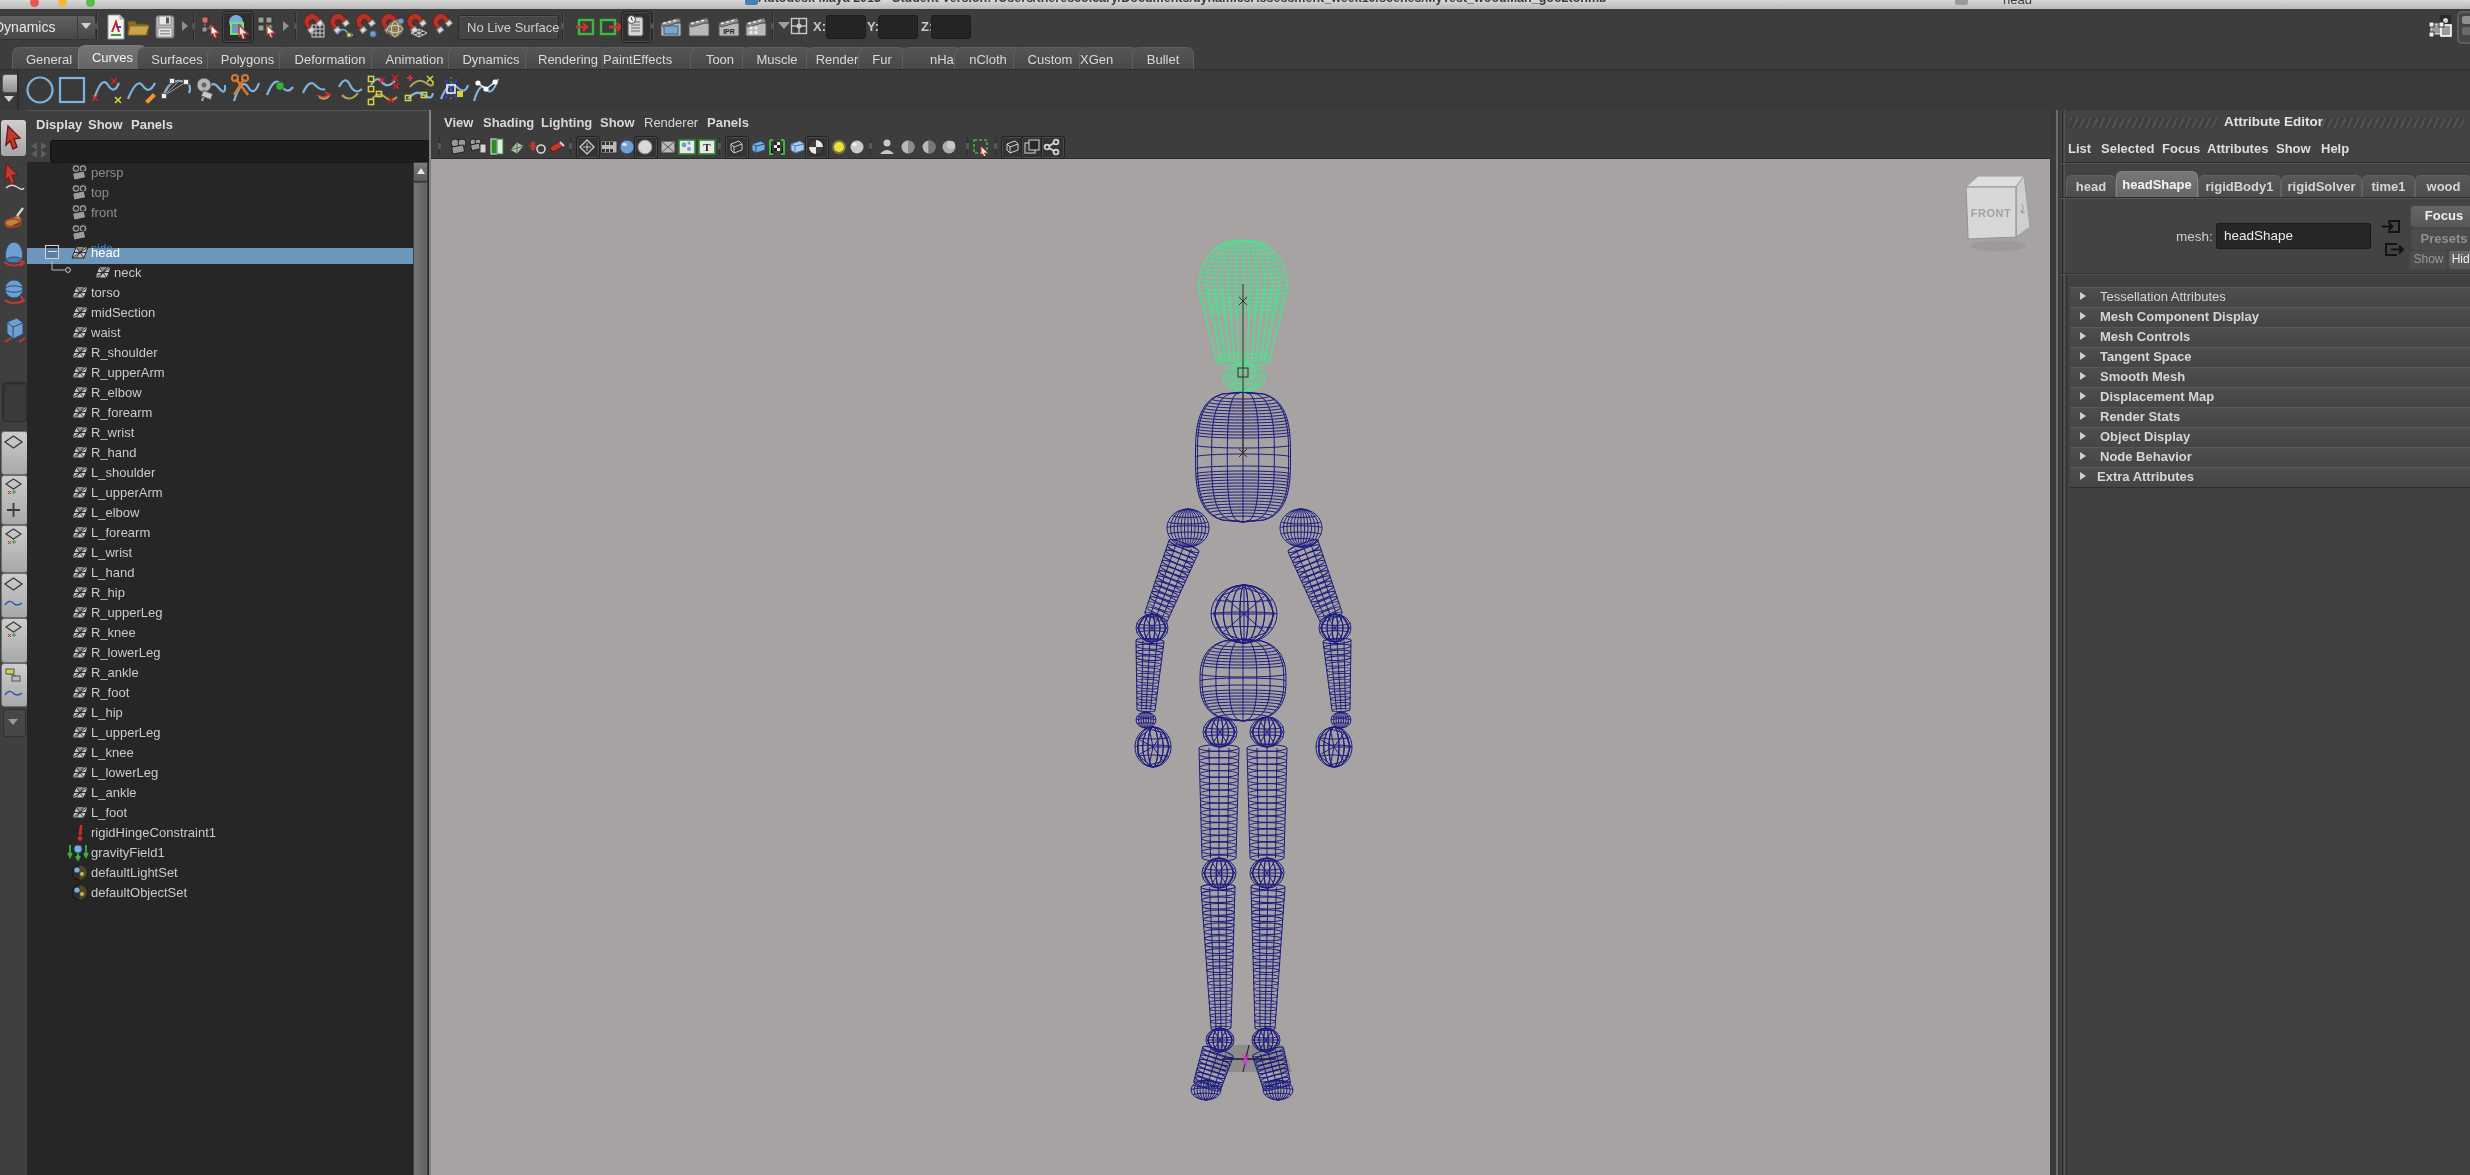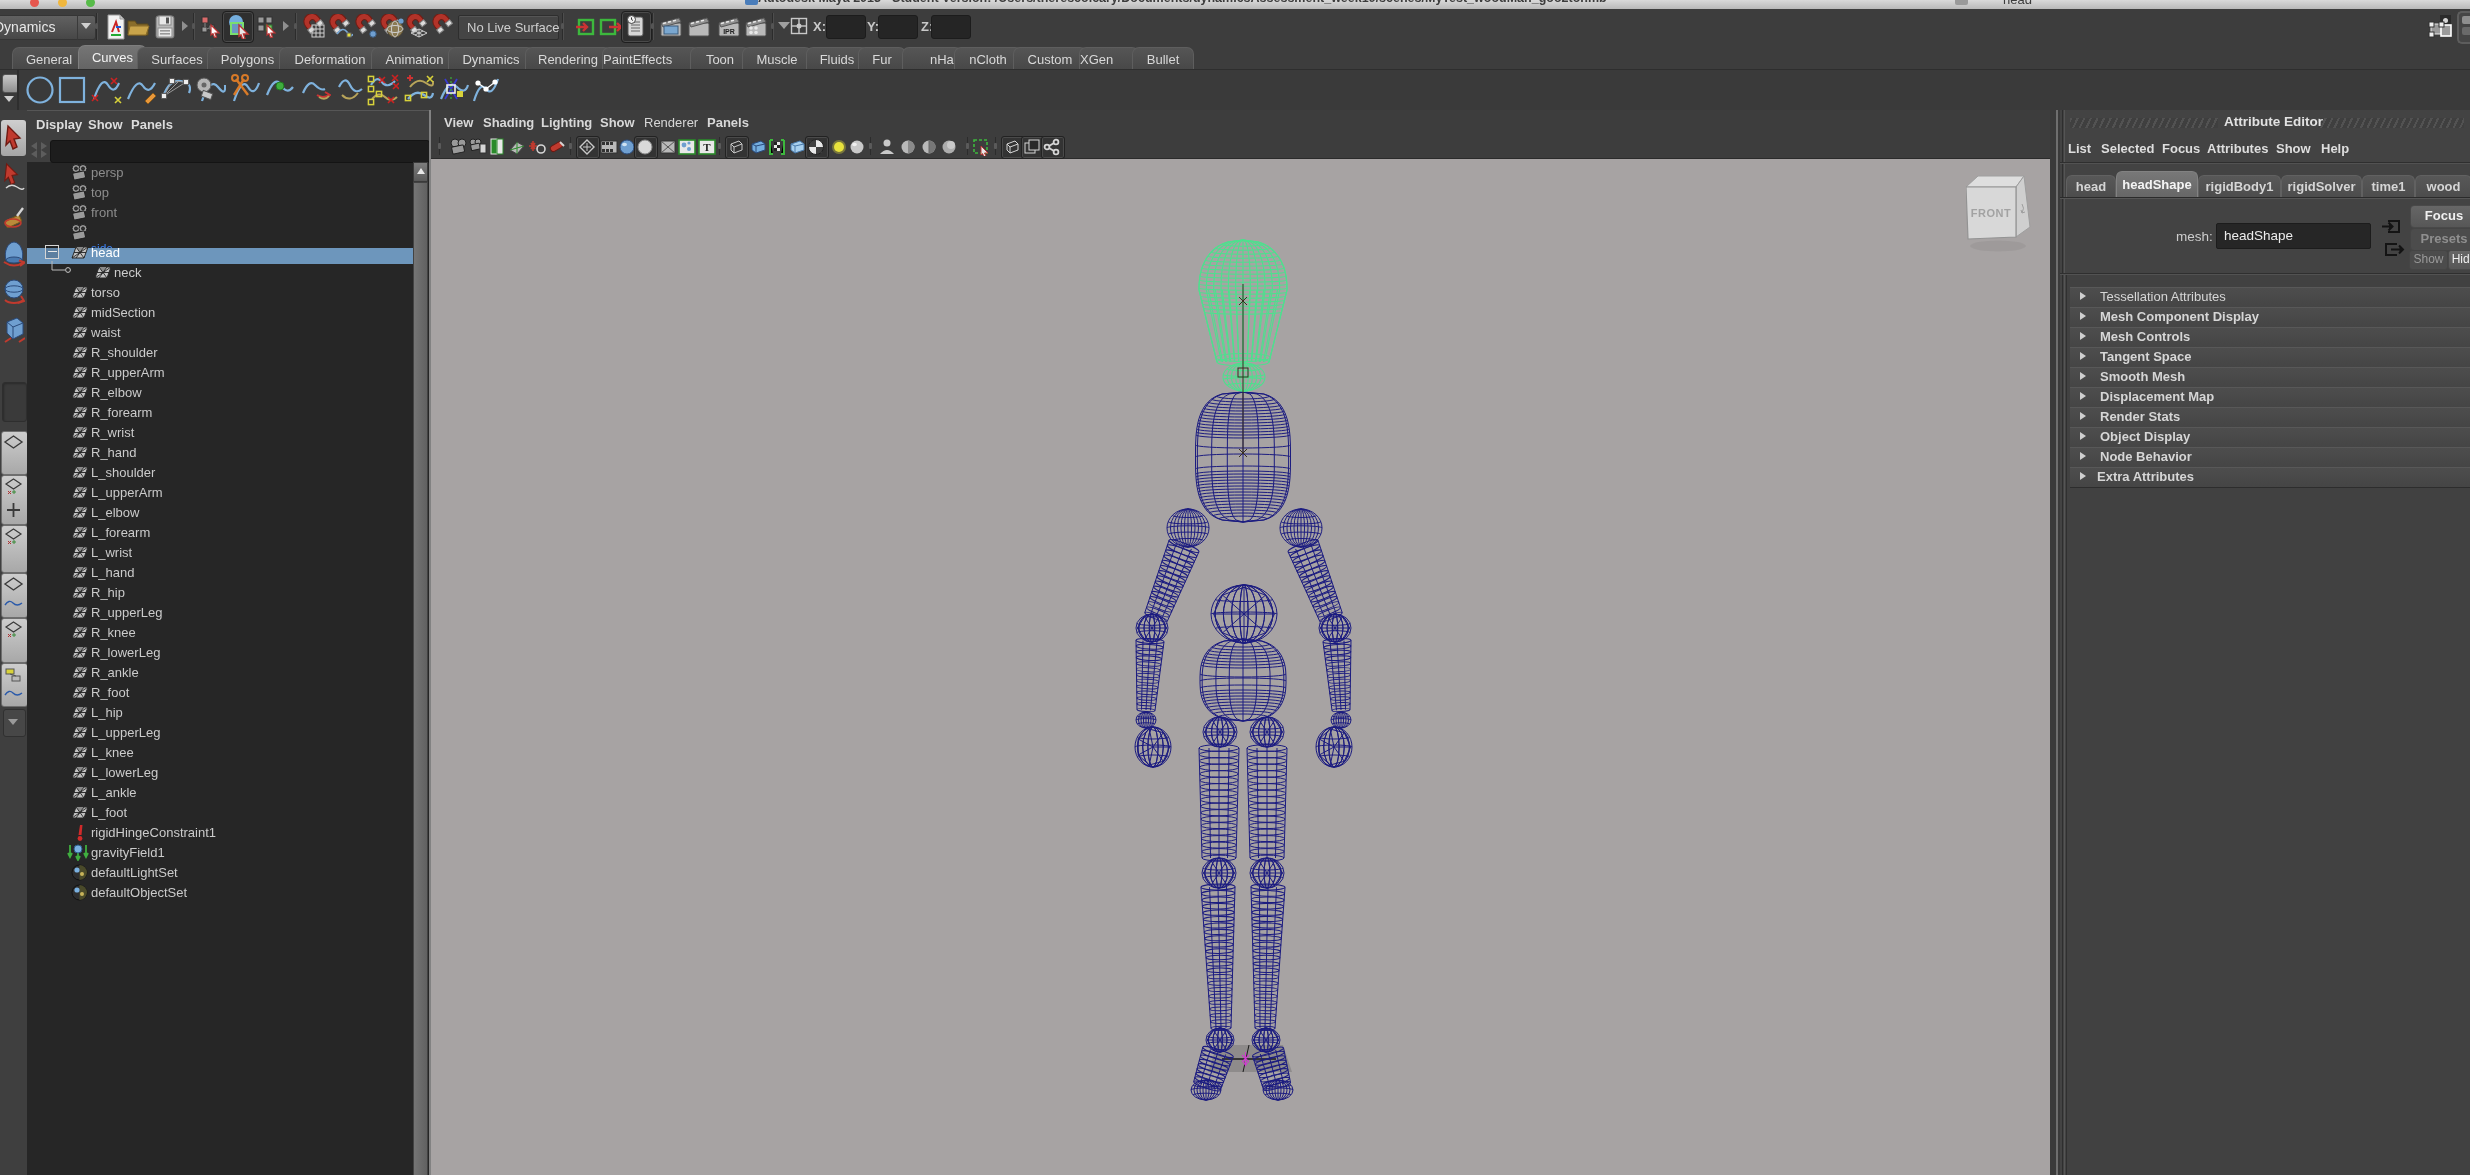--- a/index.html
+++ b/index.html
@@ -225,21 +225,21 @@
     <div class="a" style="left:78px;top:1px;width:67px;height:25px;background:linear-gradient(#757575,#636363);border:1px solid #7e7e7e;border-bottom:none;border-radius:7px 7px 0 0;color:#f2f2f2;font-size:13px;text-align:center;line-height:24px">Curves</div>
     <div class="a" style="left:137px;top:3px;width:78px;height:23px;background:linear-gradient(#555,#474747);border:1px solid #5e5e5e;border-bottom:none;border-radius:7px 7px 0 0;color:#d9d9d9;font-size:13px;text-align:center;line-height:23px">Surfaces</div>
     <div class="a" style="left:207px;top:3px;width:79px;height:23px;background:linear-gradient(#555,#474747);border:1px solid #5e5e5e;border-bottom:none;border-radius:7px 7px 0 0;color:#d9d9d9;font-size:13px;text-align:center;line-height:23px">Polygons</div>
     <div class="a" style="left:279px;top:3px;width:100px;height:23px;background:linear-gradient(#555,#474747);border:1px solid #5e5e5e;border-bottom:none;border-radius:7px 7px 0 0;color:#d9d9d9;font-size:13px;text-align:center;line-height:23px">Deformation</div>
     <div class="a" style="left:371px;top:3px;width:85px;height:23px;background:linear-gradient(#555,#474747);border:1px solid #5e5e5e;border-bottom:none;border-radius:7px 7px 0 0;color:#d9d9d9;font-size:13px;text-align:center;line-height:23px">Animation</div>
     <div class="a" style="left:448px;top:3px;width:84px;height:23px;background:linear-gradient(#555,#474747);border:1px solid #5e5e5e;border-bottom:none;border-radius:7px 7px 0 0;color:#d9d9d9;font-size:13px;text-align:center;line-height:23px">Dynamics</div>
     <div class="a" style="left:525px;top:3px;width:84px;height:23px;background:linear-gradient(#555,#474747);border:1px solid #5e5e5e;border-bottom:none;border-radius:7px 7px 0 0;color:#d9d9d9;font-size:13px;text-align:center;line-height:23px">Rendering</div>
     <div class="a" style="left:602px;top:3px;width:96px;height:23px;background:linear-gradient(#555,#474747);border:1px solid #5e5e5e;border-bottom:none;border-radius:7px 7px 0 0;color:#d9d9d9;font-size:13px;text-align:left;line-height:23px">PaintEffects</div>
     <div class="a" style="left:690px;top:3px;width:58px;height:23px;background:linear-gradient(#555,#474747);border:1px solid #5e5e5e;border-bottom:none;border-radius:7px 7px 0 0;color:#d9d9d9;font-size:13px;text-align:center;line-height:23px">Toon</div>
     <div class="a" style="left:742px;top:3px;width:68px;height:23px;background:linear-gradient(#555,#474747);border:1px solid #5e5e5e;border-bottom:none;border-radius:7px 7px 0 0;color:#d9d9d9;font-size:13px;text-align:center;line-height:23px">Muscle</div>
-    <div class="a" style="left:806px;top:3px;width:60px;height:23px;background:linear-gradient(#555,#474747);border:1px solid #5e5e5e;border-bottom:none;border-radius:7px 7px 0 0;color:#d9d9d9;font-size:13px;text-align:center;line-height:23px">Fluids</div>
+    <div class="a" style="left:806px;top:3px;width:60px;height:23px;background:linear-gradient(#555,#474747);border:1px solid #5e5e5e;border-bottom:none;border-radius:7px 7px 0 0;color:#d9d9d9;font-size:13px;text-align:center;line-height:23px">Render</div>
     <div class="a" style="left:858px;top:3px;width:46px;height:23px;background:linear-gradient(#555,#474747);border:1px solid #5e5e5e;border-bottom:none;border-radius:7px 7px 0 0;color:#d9d9d9;font-size:13px;text-align:center;line-height:23px">Fur</div>
     <div class="a" style="left:902px;top:3px;width:58px;height:23px;background:linear-gradient(#555,#474747);border:1px solid #5e5e5e;border-bottom:none;border-radius:7px 7px 0 0;color:#d9d9d9;font-size:13px;text-align:right;line-height:23px">nHair</div>
     <div class="a" style="left:954px;top:3px;width:66px;height:23px;background:linear-gradient(#555,#474747);border:1px solid #5e5e5e;border-bottom:none;border-radius:7px 7px 0 0;color:#d9d9d9;font-size:13px;text-align:center;line-height:23px">nCloth</div>
     <div class="a" style="left:1013px;top:3px;width:72px;height:23px;background:linear-gradient(#555,#474747);border:1px solid #5e5e5e;border-bottom:none;border-radius:7px 7px 0 0;color:#d9d9d9;font-size:13px;text-align:center;line-height:23px">Custom</div>
     <div class="a" style="left:1079px;top:3px;width:58px;height:23px;background:linear-gradient(#555,#474747);border:1px solid #5e5e5e;border-bottom:none;border-radius:7px 7px 0 0;color:#d9d9d9;font-size:13px;text-align:left;line-height:23px">XGen</div>
     <div class="a" style="left:1132px;top:3px;width:60px;height:23px;background:linear-gradient(#555,#474747);border:1px solid #5e5e5e;border-bottom:none;border-radius:7px 7px 0 0;color:#d9d9d9;font-size:13px;text-align:center;line-height:23px">Bullet</div>
     <div class="a" style="left:0;top:25px;width:2470px;height:1px;background:#2e2e2e"></div>
   </div>
 <div class="a" style="left:0;top:70px;width:2470px;height:40px;background:#3a3a3a;border-bottom:2px solid #262626">
     <div class="a" style="left:2px;top:4px;width:15px;height:17px;background:linear-gradient(#c9c9c9,#8f8f8f);border-radius:3px;border:1px solid #555"></div>

